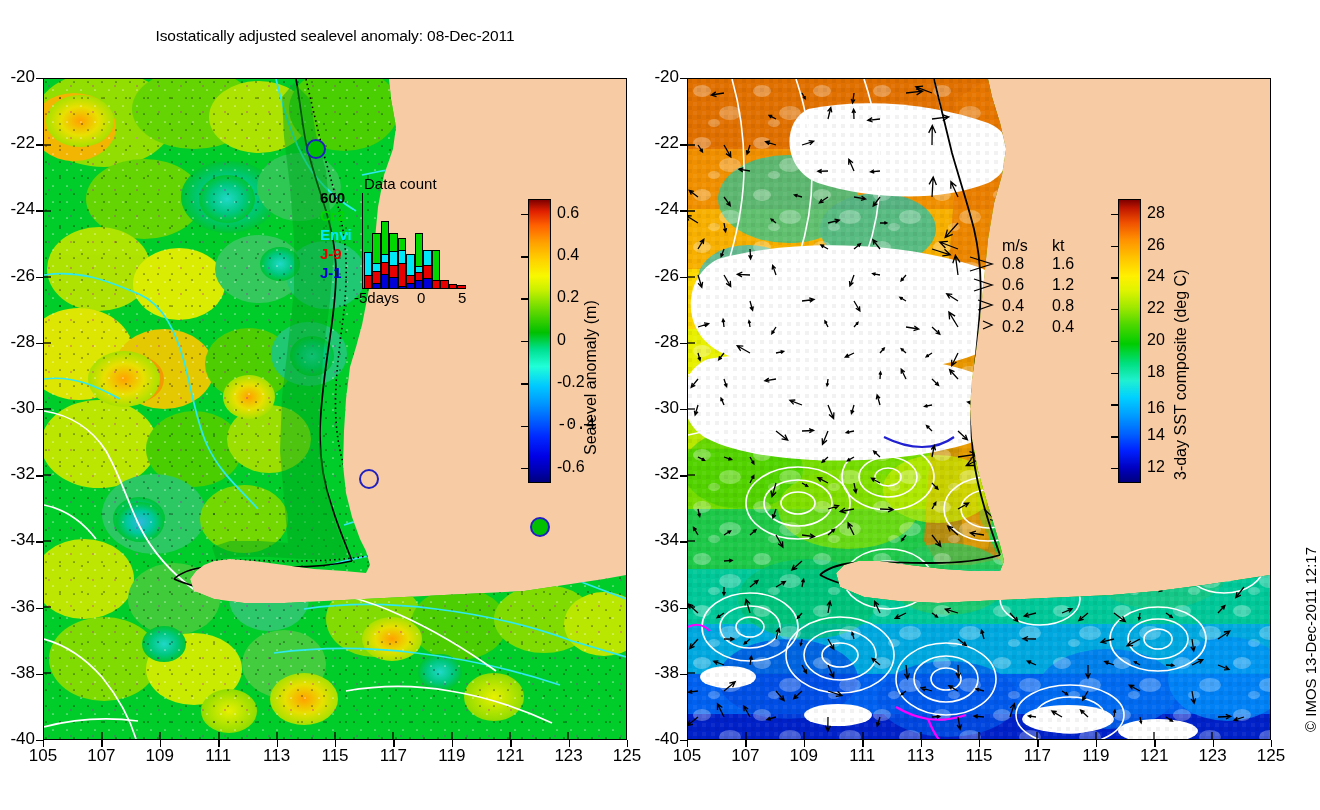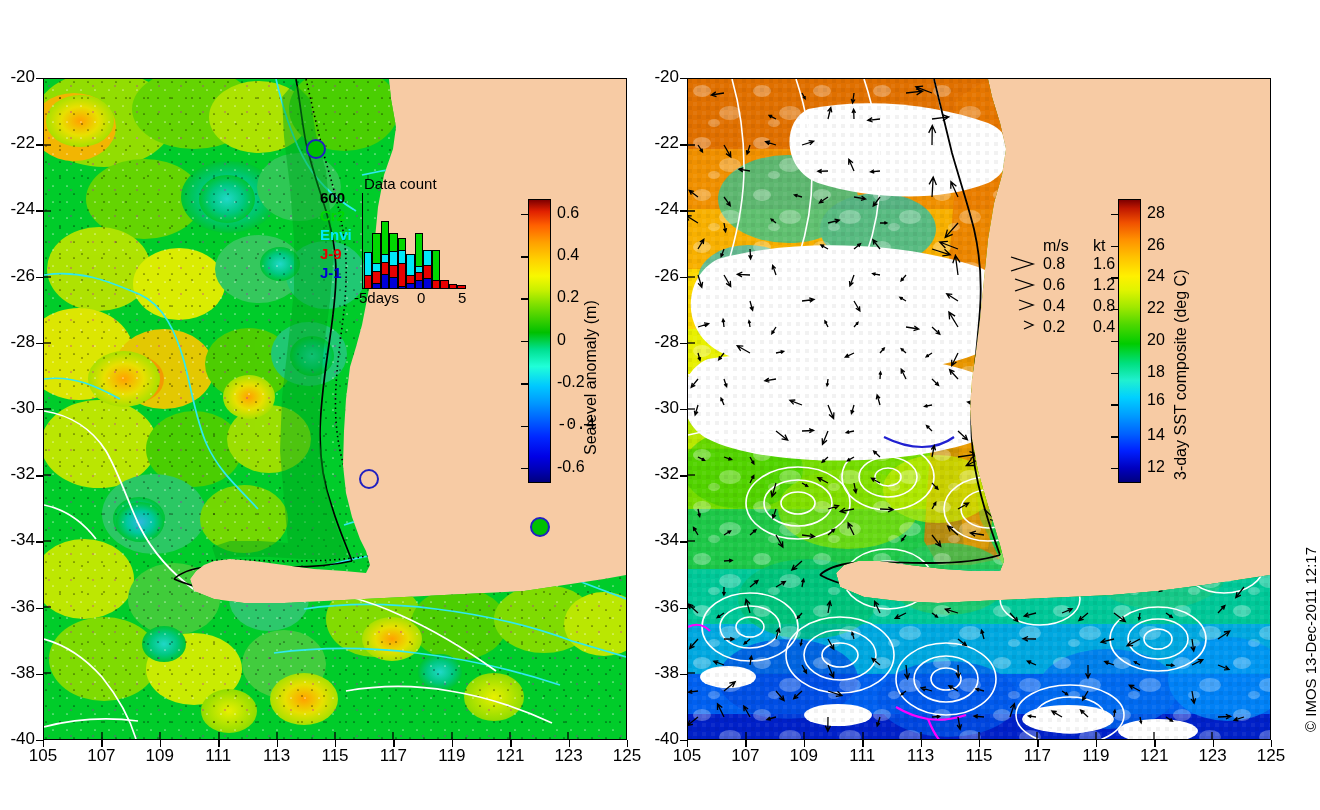--- a/index.html
+++ b/index.html
@@ -60,20 +60,21 @@
          transform-origin:left top;transform:rotate(-90deg);}
 
   svg{display:block;}
 </style>
 </head>
 <body>
 
 <div class="panel">
 
   <div class="title" style="left:43px;top:26px;width:584px;">
+    <span class="ln">Isostatically adjusted sealevel anomaly: 08-Dec-2011</span>
   </div>
 
   <div class="frame" id="lframe" style="left:43px;top:78px;width:584px;height:662px;">
     <svg width="582" height="660" viewBox="0 0 582 660">
       <defs>
 
         <radialGradient id="gOr">
             <stop offset="0%" stop-color="#ffa000"></stop>
             <stop offset="55%" stop-color="#e8e000"></stop>
             <stop offset="100%" stop-color="#a8e000"></stop>
@@ -881,29 +882,29 @@
       <div class="cb-num" style="left: 1147px; top: 235.541px;">26</div>
       <div style="position: absolute; left: 1111px; top: 277.313px; width: 7px; height: 1.4px; background: rgb(0, 0, 0);"></div>
       <div class="cb-num" style="left: 1147px; top: 267.313px;">24</div>
       <div style="position: absolute; left: 1111px; top: 309.085px; width: 7px; height: 1.4px; background: rgb(0, 0, 0);"></div>
       <div class="cb-num" style="left: 1147px; top: 299.085px;">22</div>
       <div style="position: absolute; left: 1111px; top: 340.858px; width: 7px; height: 1.4px; background: rgb(0, 0, 0);"></div>
       <div class="cb-num" style="left: 1147px; top: 330.858px;">20</div>
       <div style="position: absolute; left: 1111px; top: 372.63px; width: 7px; height: 1.4px; background: rgb(0, 0, 0);"></div>
       <div class="cb-num" style="left: 1147px; top: 362.63px;">18</div>
       <div style="position: absolute; left: 1111px; top: 404.403px; width: 7px; height: 1.4px; background: rgb(0, 0, 0);"></div>
-      <div class="cb-num" style="left: 1147px; top: 391px; text-align: center;">16</div>
+      <div class="cb-num" style="left: 1147px; top: 399px; text-align: center;">16</div>
       <div style="position: absolute; left: 1111px; top: 436.175px; width: 7px; height: 1.4px; background: rgb(0, 0, 0);"></div>
       <div class="cb-num" style="left: 1147px; top: 426.175px;">14</div>
       <div style="position: absolute; left: 1111px; top: 467.948px; width: 7px; height: 1.4px; background: rgb(0, 0, 0);"></div>
       <div class="cb-num" style="left: 1147px; top: 457.948px;">12</div>
     </div>
   <div class="cb-title" style="left:1172px;top:480px;">3-day SST composite (deg C)</div>
 
-  <div class="vkey" style="left:1009px;top:243px;width:130px;height:100px;">
+  <div class="vkey" style="left:968px;top:243px;width:130px;height:100px;">
     <svg width="130" height="100" style="position:absolute;left:0;top:0;">
       <g stroke="#000" stroke-width="1.3" fill="none">
         <path d="M2,14 L24,21 L2,28"></path>
         <path d="M6,36 L24,42 L6,48"></path>
         <path d="M10,57 L24,62 L10,67"></path>
         <path d="M15,78 L24,82 L15,86"></path>
       </g>
     </svg>
     <div class="vkey-hdr" style="left:34px;top:-6px;">m/s</div>
     <div class="vkey-hdr" style="left:84px;top:-6px;">kt</div>

